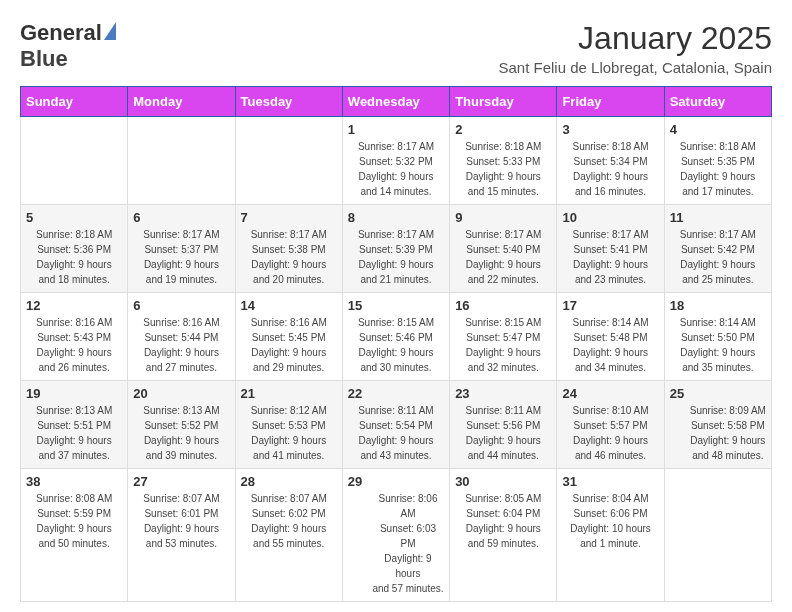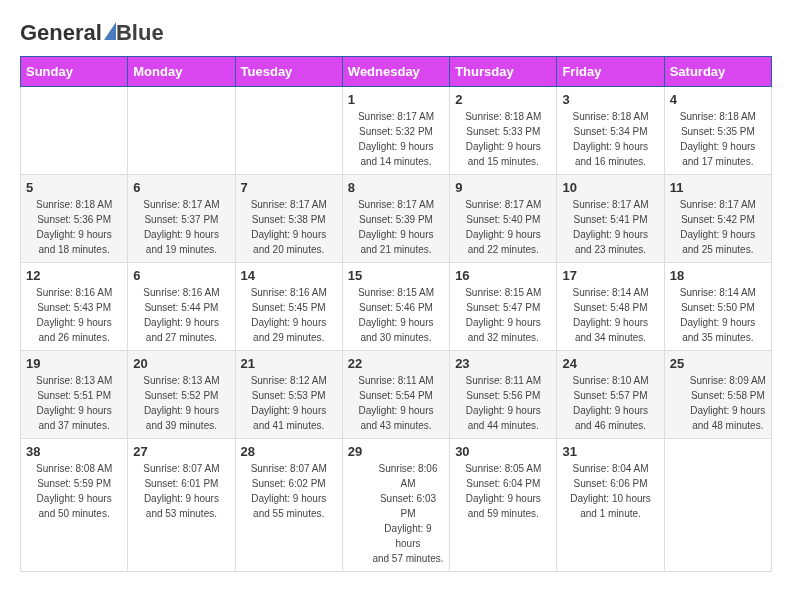--- a/index.html
+++ b/index.html
@@ -11,21 +11,21 @@
       padding: 20px;
     }
     .header {
       display: flex;
       justify-content: space-between;
       align-items: flex-start;
       margin-bottom: 10px;
     }
     .logo {
       display: flex;
-      flex-direction: row;
+      flex-direction: column;
       align-items: flex-start;
     }
     .logo-text {
       display: flex;
       align-items: center;
     }
     .logo-general {
       font-size: 22px;
       font-weight: bold;
       color: #333;
@@ -102,20 +102,24 @@
 </head>
 <body>
 
 <div class="header">
   <div class="logo">
     <div class="logo-text">
       <span class="logo-general">General</span>
       <div class="logo-triangle"></div>
     </div>
     <span class="logo-blue">Blue</span>
+  </div>
+  <div class="title-section">
+    <div class="month-title">January 2025</div>
+    <div class="subtitle">Sant Feliu de Llobregat, Catalonia, Spain</div>
   </div>
 </div>
 
 <table class="calendar">
   <thead>
     <tr>
     <th>Sunday</th>
         <th>Monday</th>
         <th>Tuesday</th>
         <th>Wednesday</th>

